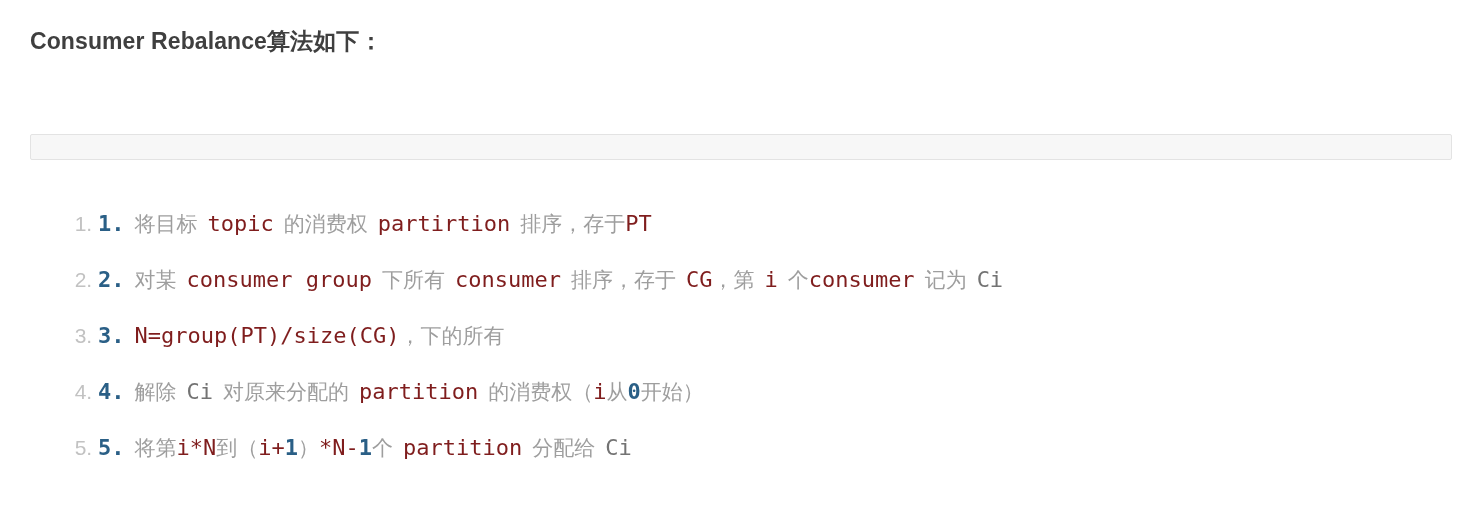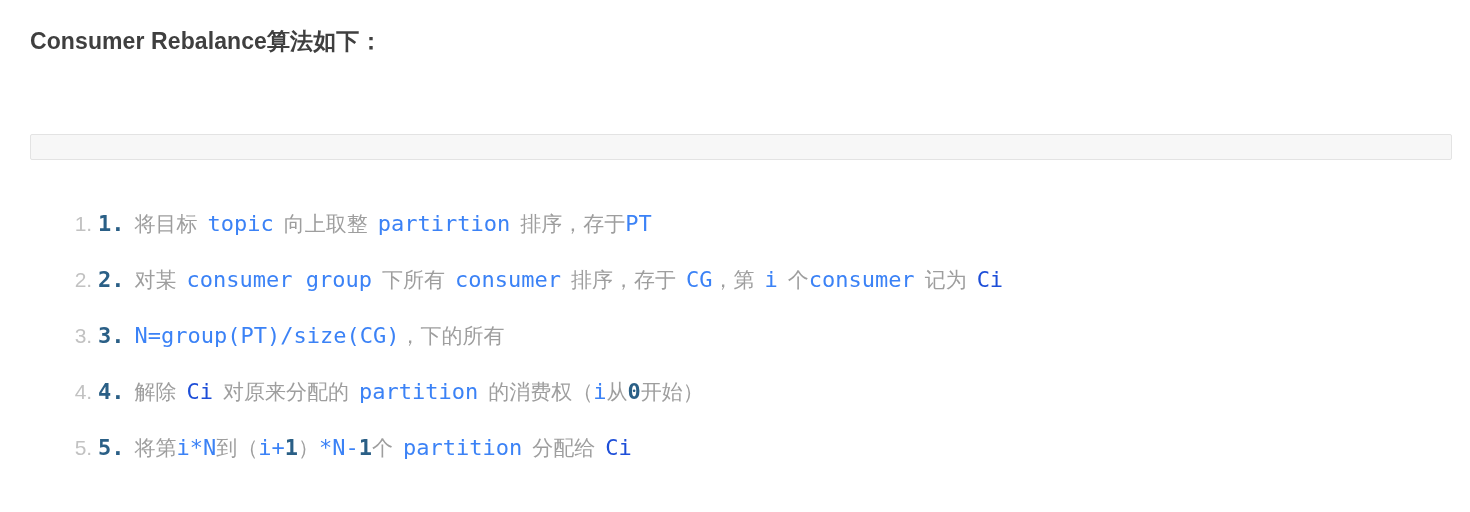--- a/index.html
+++ b/index.html
@@ -83,42 +83,42 @@
   .t-num {            
     color: #2a5f86;
     font-weight: bold;
   }
   .t-cn {             
     color: #9e9e9e;
     font-family: Liberation Serif, serif;
     font-size: 21px;
   }
   .t-code {           
-    color: #3b82f6;
+    color: #7f1d1d;
   }
   .t-ci {             
-    color: #1d4ed8;
+    color: #737373;
   }
   .t-lit {            
     color: #2a5f86;
     font-weight: bold;
   }
   .sp { display: inline-block; width: 10px; }
 </style>
 </head>
 <body>
 
 <div class="page">
 
   <div class="heading">Consumer Rebalance算法如下：</div>
 
   <div class="empty-box"></div>
 
   <ol class="algo-list">
 
-  <li><span class="line"><span class="t-num">1.</span><span class="sp"></span><span class="t-cn">将目标</span><span class="sp"></span><span class="t-code">topic</span><span class="sp"></span><span class="t-cn">向上取整</span><span class="sp"></span><span class="t-code">partirtion</span><span class="sp"></span><span class="t-cn">排序，存于</span><span class="t-code">PT</span></span></li>
+  <li><span class="line"><span class="t-num">1.</span><span class="sp"></span><span class="t-cn">将目标</span><span class="sp"></span><span class="t-code">topic</span><span class="sp"></span><span class="t-cn">的消费权</span><span class="sp"></span><span class="t-code">partirtion</span><span class="sp"></span><span class="t-cn">排序，存于</span><span class="t-code">PT</span></span></li>
       <li><span class="line"><span class="t-num">2.</span><span class="sp"></span><span class="t-cn">对某</span><span class="sp"></span><span class="t-code">consumer group</span><span class="sp"></span><span class="t-cn">下所有</span><span class="sp"></span><span class="t-code">consumer</span><span class="sp"></span><span class="t-cn">排序，存于</span><span class="sp"></span><span class="t-code">CG</span><span class="t-cn">，第</span><span class="sp"></span><span class="t-code">i</span><span class="sp"></span><span class="t-cn">个</span><span class="t-code">consumer</span><span class="sp"></span><span class="t-cn">记为</span><span class="sp"></span><span class="t-ci">Ci</span></span></li>
       <li><span class="line"><span class="t-num">3.</span><span class="sp"></span><span class="t-code">N=group(PT)/size(CG)</span><span class="t-cn">，下的所有</span></span></li>
       <li><span class="line"><span class="t-num">4.</span><span class="sp"></span><span class="t-cn">解除</span><span class="sp"></span><span class="t-ci">Ci</span><span class="sp"></span><span class="t-cn">对原来分配的</span><span class="sp"></span><span class="t-code">partition</span><span class="sp"></span><span class="t-cn">的消费权（</span><span class="t-code">i</span><span class="t-cn">从</span><span class="t-lit">0</span><span class="t-cn">开始）</span></span></li>
       <li><span class="line"><span class="t-num">5.</span><span class="sp"></span><span class="t-cn">将第</span><span class="t-code">i*N</span><span class="t-cn">到（</span><span class="t-code">i+</span><span class="t-lit">1</span><span class="t-cn">）</span><span class="t-code">*N-</span><span class="t-lit">1</span><span class="t-cn">个</span><span class="sp"></span><span class="t-code">partition</span><span class="sp"></span><span class="t-cn">分配给</span><span class="sp"></span><span class="t-ci">Ci</span></span></li>
     </ol>
 
 </div>
 
 </body></html>

